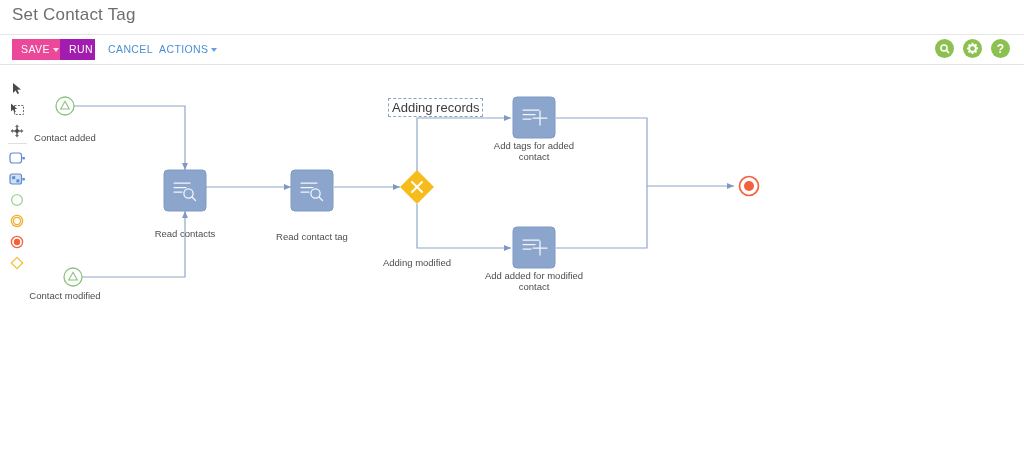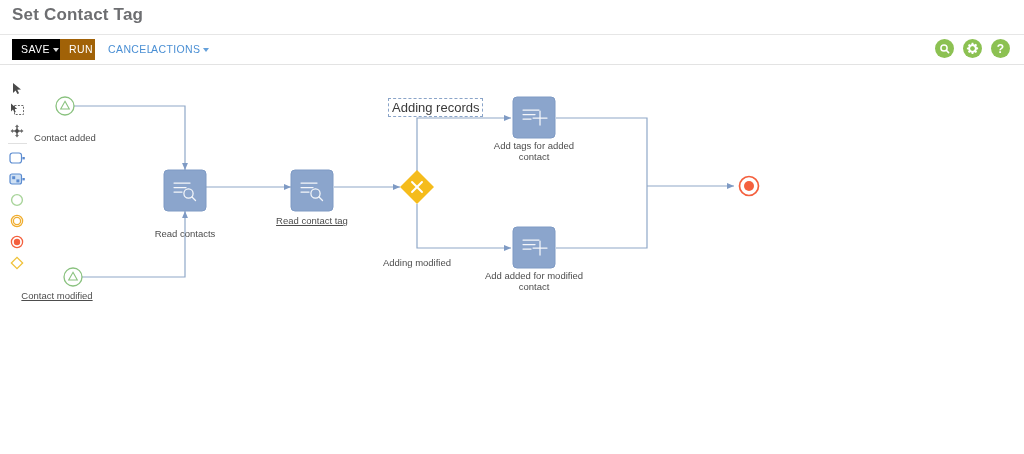--- a/index.html
+++ b/index.html
@@ -19,21 +19,21 @@
 
   
   .header {
     position: absolute; top: 0; left: 0;
     width: 1024px; height: 35px;
     background: #ffffff;
     border-bottom: 1px solid #e6e6e6;
   }
   .page-title {
     position: absolute; left: 12px; top: 5px;
-    font-size: 17px; font-weight: 700;
+    font-size: 17px; font-weight: 400;
     color: #6d6e71; letter-spacing: .2px;
     white-space: nowrap;
   }
 
   
   .toolbar {
     position: absolute; top: 35px; left: 0;
     width: 1024px; height: 30px;
     background: #ffffff;
     border-bottom: 1px solid #e3e3e3;
@@ -42,31 +42,31 @@
     position: absolute; top: 4px;
     height: 21px; line-height: 21px;
     font-size: 10.5px; letter-spacing: .4px;
     text-align: center; cursor: pointer;
     border: none; padding: 0 9px;
     white-space: nowrap;
     font-family: "Liberation Sans", sans-serif;
   }
   .btn-save {
     left: 12px; width: 50px;
-    background: #000000; color: #ffffff; text-align: right;
+    background: #ec4899; color: #ffffff; text-align: right;
   }
   .btn-run {
     left: 60px; width: 35px;
-    background: #a16207; color: #ffffff;
+    background: #a21caf; color: #ffffff;
   }
   .btn-flat {
     background: transparent; color: #4a8fd4;
   }
   .btn-cancel { left: 99px; width: 45px; }
-  .btn-actions { left: 142px; width: 56px; }
+  .btn-actions { left: 150px; width: 56px; }
   .caret {
     display: inline-block;
     width: 0; height: 0; margin-left: 3px;
     border-left: 3.5px solid transparent;
     border-right: 3.5px solid transparent;
     border-top: 4px solid currentColor;
     vertical-align: middle;
     opacity: .85;
   }
   .btn-save .caret { color: #ffffff; }
@@ -333,25 +333,25 @@
       </g>
 
       <g>
         <circle cx="749" cy="121" r="9.5" fill="#ffffff" stroke="#f4603e" stroke-width="1.7"></circle>
         <circle cx="749" cy="121" r="5" fill="#f4603e"></circle>
       </g>
     </svg>
 
     <div class="nlabel" style="left:20px; top:55px; width:90px;margin-top:12px;">Contact added</div>
 
-    <div class="nlabel" style="left:12px; top:225px; width:90px;text-decoration:underline;">Contact modified</div>
+    <div class="nlabel" style="left:20px; top:225px; width:90px;">Contact modified</div>
 
     <div class="nlabel" style="left:145px; top:163px; width:80px;">Read contacts</div>
 
-    <div class="nlabel" style="left:268px; top:150px; width:88px;text-decoration:underline;">Read contact tag</div>
+    <div class="nlabel" style="left:268px; top:166px; width:88px;">Read contact tag</div>
 
     <div class="nlabel" style="left:372px; top:192px; width:90px;">Adding modified</div>
 
     <div class="nlabel" style="left:484px; top:75px; width:100px;">Add tags for added
 contact</div>
 
     <div class="nlabel" style="left:484px; top:205px; width:100px;">Add added for modified
 contact</div>
 
     <div class="edge-label" style="left:388px; top:33px;">Adding records</div>

